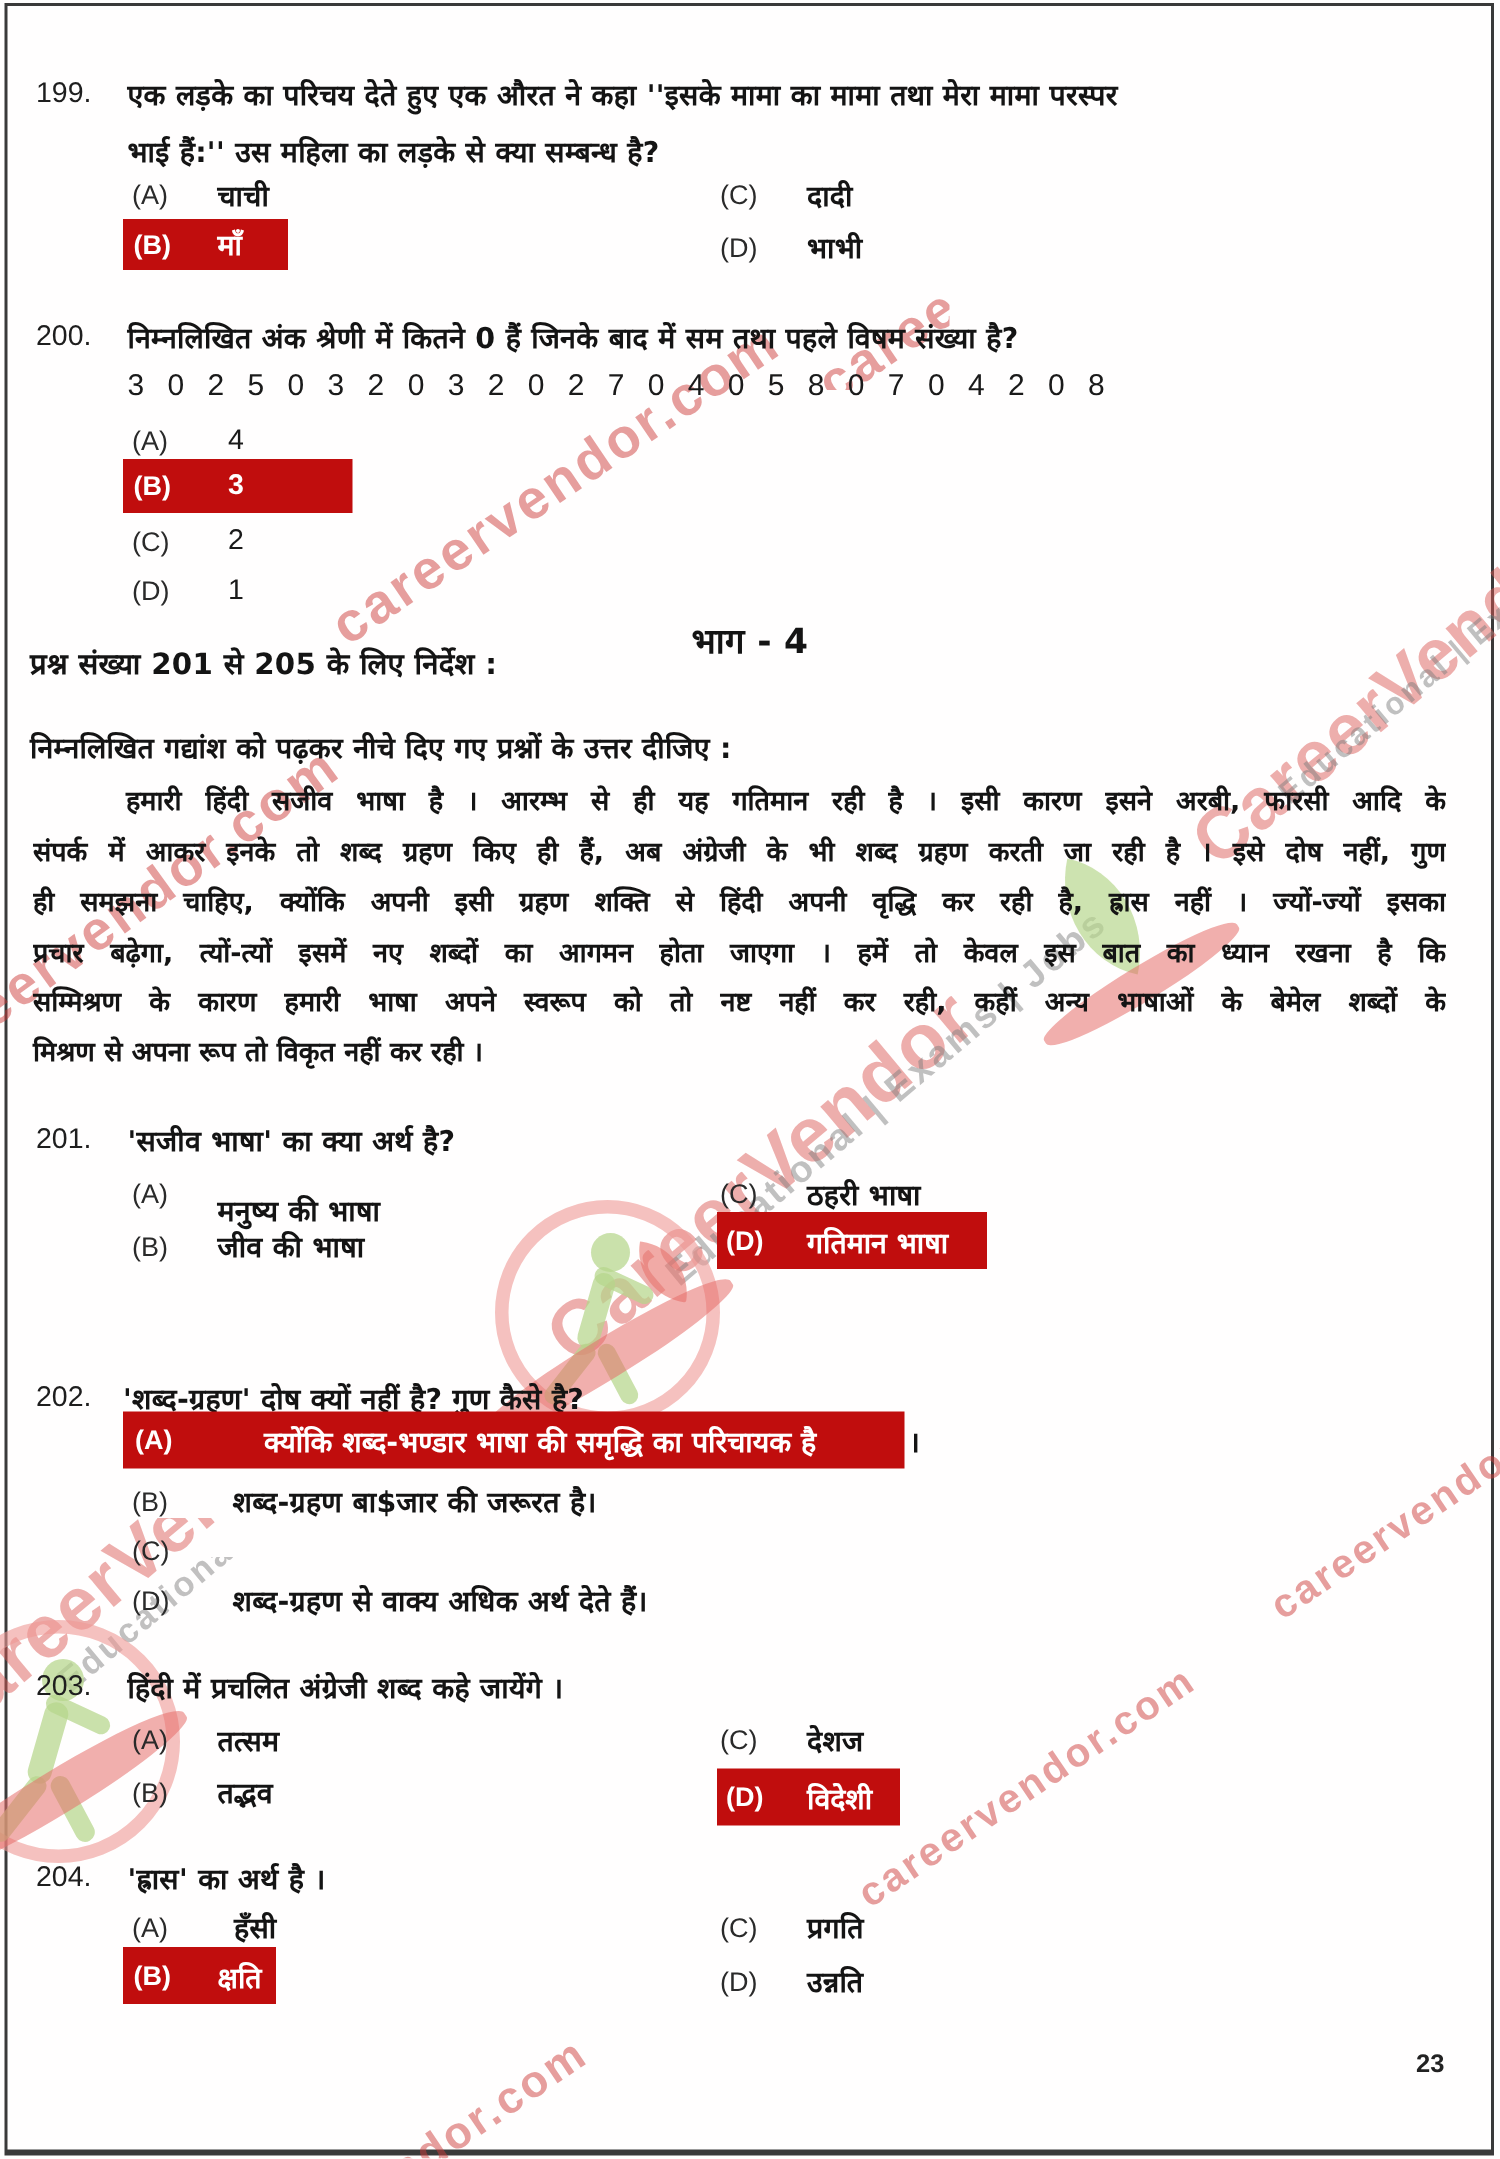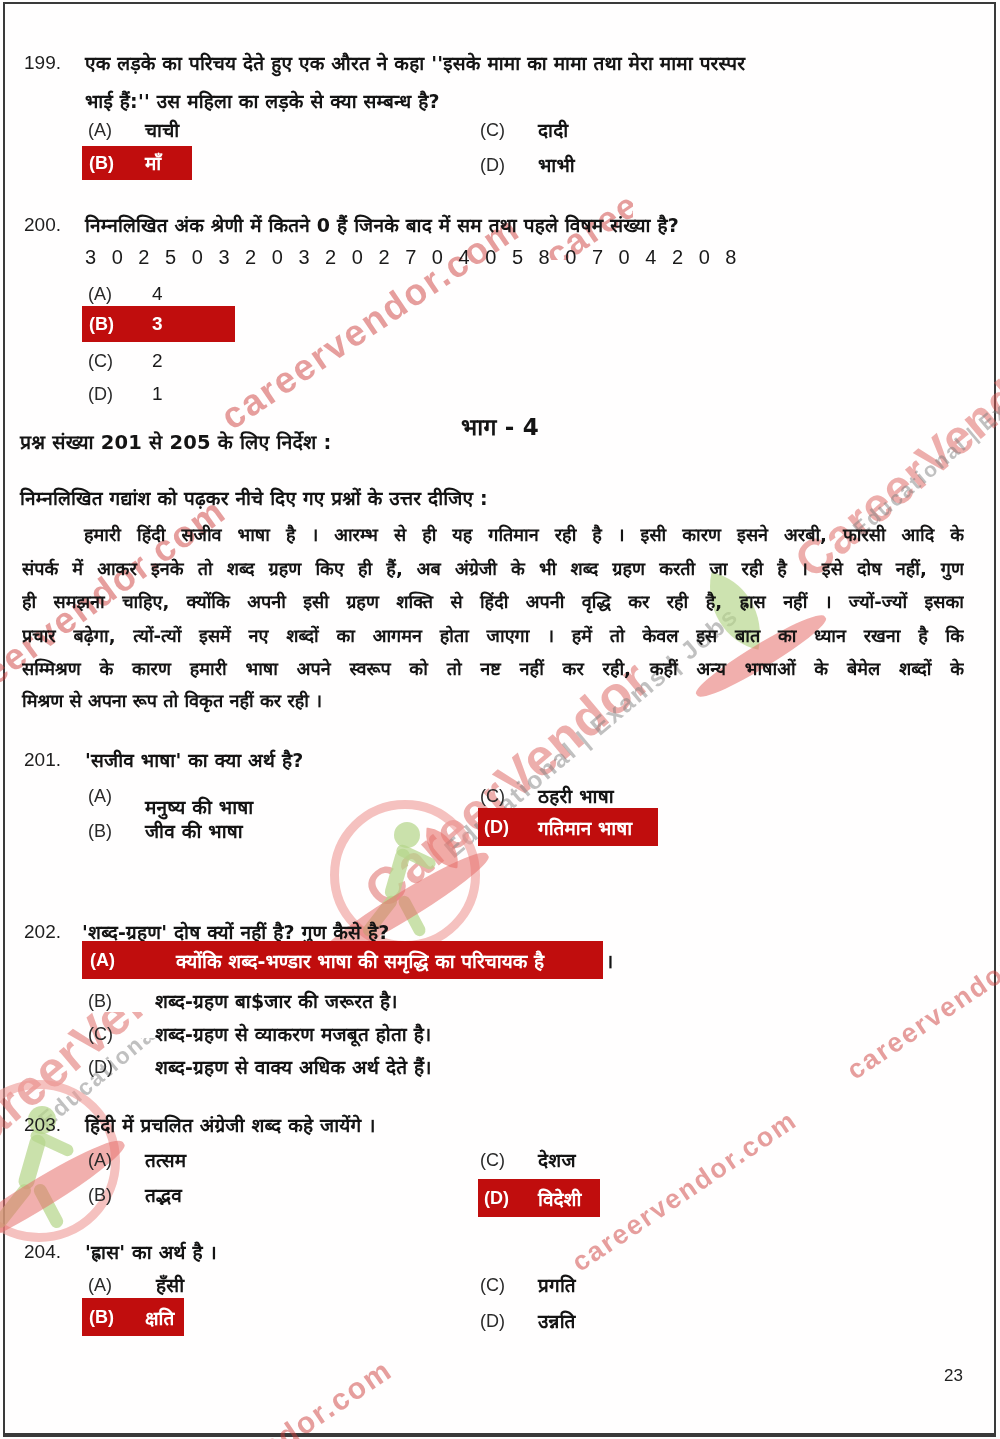--- a/index.html
+++ b/index.html
@@ -149,21 +149,20 @@
   <div class="t qnum" style="left:24px;top:921px;">202.</div>
   <div class="t dev" style="left:82px;top:919px;">'शब्द-ग्रहण' दोष क्यों नहीं है? गुण कैसे है?</div>
   <div class="hl" style="left:82px;top:941px;width:521px;height:38px;">
     <span class="olab" style="left:8px;top:9px;">(A)</span>
     <span class="otxt" style="left:94px;top:7px;">क्योंकि शब्द-भण्डार भाषा की समृद्धि का परिचायक है</span>
   </div>
   <div class="t dev" style="left:606px;top:948px;">।</div>
   <div class="t olab" style="left:88px;top:991px;">(B)</div>
   <div class="t dev" style="left:155px;top:988px;">शब्द-ग्रहण बा$जार की जरूरत है।</div>
   <div class="t olab" style="left:88px;top:1024px;">(C)</div>
-  <div class="t dev" style="left:155px;top:1021px;">शब्द-ग्रहण से व्याकरण मजबूत होता है।</div>
   <div class="t olab" style="left:88px;top:1057px;">(D)</div>
   <div class="t dev" style="left:155px;top:1054px;">शब्द-ग्रहण से वाक्य अधिक अर्थ देते हैं।</div>
 
   <div class="t qnum" style="left:24px;top:1114px;">203.</div>
   <div class="t dev" style="left:85px;top:1112px;">हिंदी में प्रचलित अंग्रेजी शब्द कहे जायेंगे ।</div>
   <div class="t olab" style="left:88px;top:1150px;">(A)</div>
   <div class="t dev" style="left:145px;top:1147px;">तत्सम</div>
   <div class="t olab" style="left:480px;top:1150px;">(C)</div>
   <div class="t dev" style="left:538px;top:1147px;">देशज</div>
   <div class="t olab" style="left:88px;top:1185px;">(B)</div>
@@ -179,14 +178,14 @@
   <div class="t dev" style="left:156px;top:1272px;">हँसी</div>
   <div class="t olab" style="left:480px;top:1275px;">(C)</div>
   <div class="t dev" style="left:538px;top:1272px;">प्रगति</div>
   <div class="hl" style="left:82px;top:1298px;width:102px;height:38px;">
     <span class="olab" style="left:7px;top:9px;">(B)</span>
     <span class="otxt" style="left:63px;top:7px;">क्षति</span>
   </div>
   <div class="t olab" style="left:480px;top:1311px;">(D)</div>
   <div class="t dev" style="left:538px;top:1308px;">उन्नति</div>
 
-  <div class="t pageno" style="left:944px;top:1366px;">23</div>
+  <div class="t pageno" style="left:944px;top:1366px;font-weight:bold;">23</div>
 </div>
 
 </body></html>

